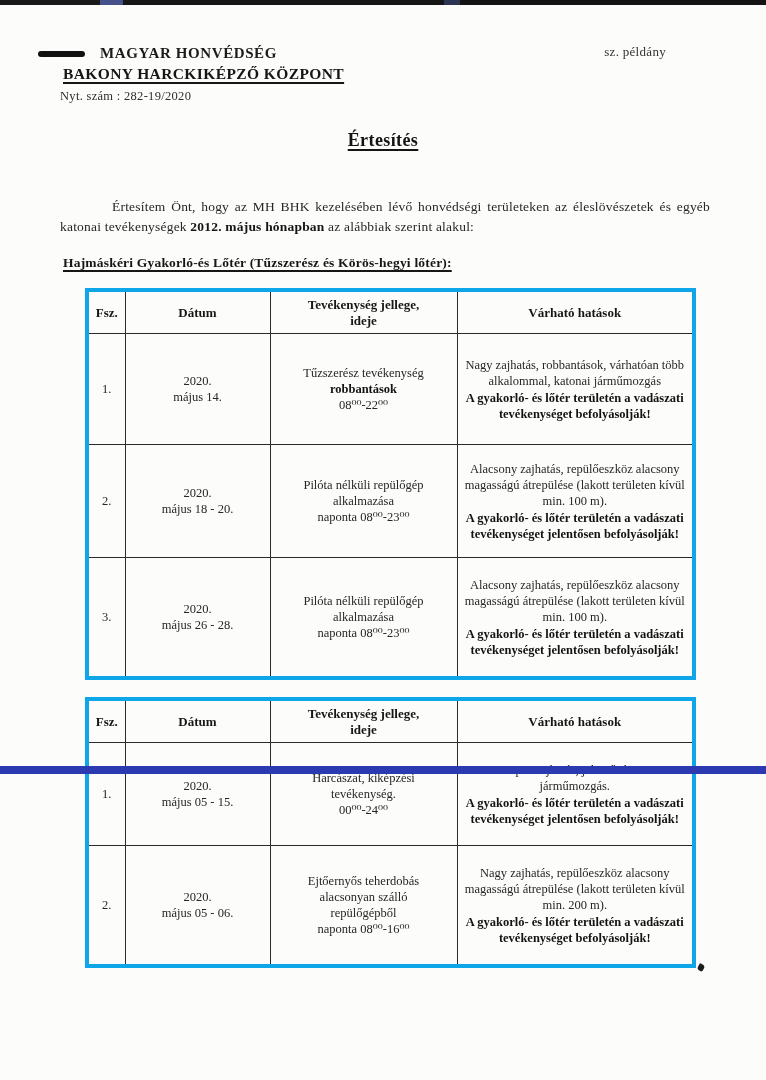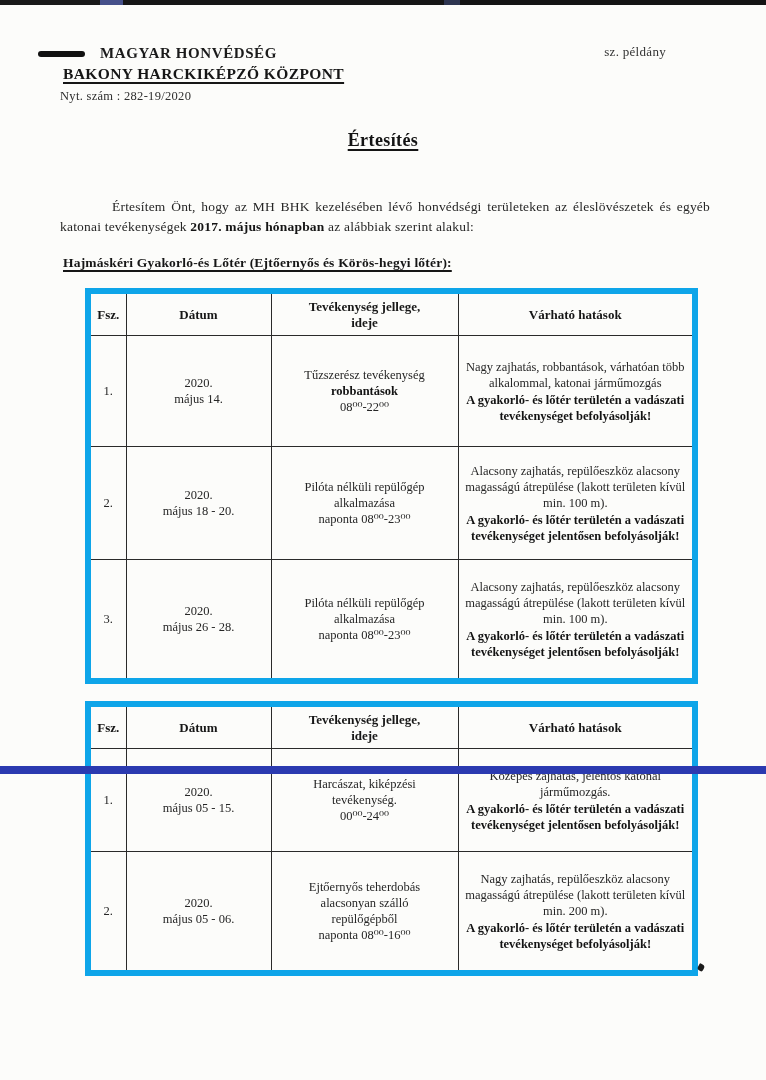--- a/index.html
+++ b/index.html
@@ -73,21 +73,21 @@
     width:fit-content;
   }
   .mt1{margin-top:18px;}
   .mt2{margin-top:14px;}
 
   
   table.activity{
     margin:17px 0 0 85px;
     border-collapse:collapse;table-layout:fixed;
     width:607px;
-    border:6px solid #0ea5e9;
+    border:4px solid #0ea5e9;
   }
   table.activity th,table.activity td{
     border:1.4px solid #2a2a2a;
     padding:2px 4px;
     vertical-align:middle;text-align:center;
     font-size:12.5px;line-height:16px;color:#262626;
   }
   table.activity th{
     font-size:13px;font-weight:bold;color:#171717;line-height:16px;
     height:37px;
@@ -116,23 +116,23 @@
       <span class="logo-dash"></span>
       <span class="org-name">MAGYAR HONVÉDSÉG</span>
     </div>
     <div class="copy-label">sz. példány</div>
     <div class="org-unit">BAKONY HARCKIKÉPZŐ KÖZPONT</div>
     <div class="reg-number">Nyt. szám : 282-19/2020</div>
   </div>
 
   <h1 class="doc-title"><span>Értesítés</span></h1>
 
-  <p class="intro"><span>Értesítem Önt, hogy az MH BHK kezelésében lévő honvédségi területeken az éleslövészetek és egyéb katonai tevékenységek </span><span class="b">2017. május hónapban</span><span> az alábbiak szerint alakul:</span></p>
-
-  <div class="section-heading mt1">Hajmáskéri Gyakorló-és Lőtér (Ejtőernyős és Körös-hegyi lőtér):</div>
+  <p class="intro"><span>Értesítem Önt, hogy az MH BHK kezelésében lévő honvédségi területeken az éleslövészetek és egyéb katonai tevékenységek </span><span class="b">2012. május hónapban</span><span> az alábbiak szerint alakul:</span></p>
+
+  <div class="section-heading mt1">Hajmáskéri Gyakorló-és Lőtér (Tűzszerész és Körös-hegyi lőtér):</div>
 
   <table class="activity">
     <colgroup>
       <col class="col-fsz">
         <col class="col-date">
         <col class="col-act">
         <col class="col-eff">
     </colgroup>
     <tbody>
         <tr>

